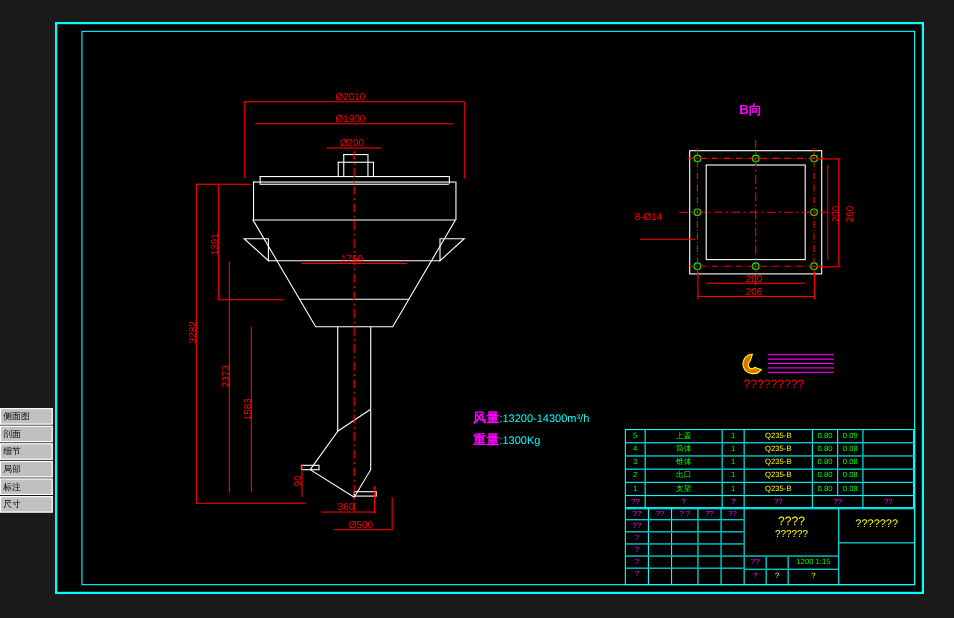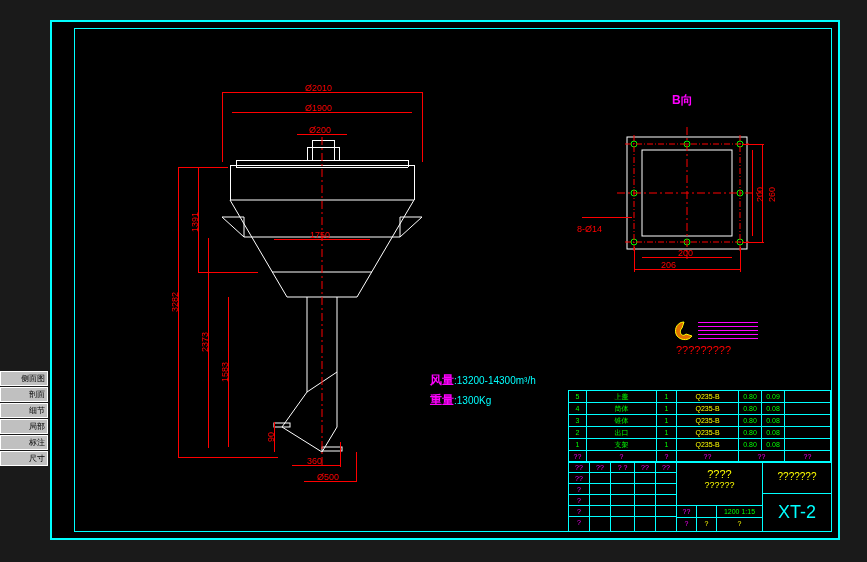--- a/index.html
+++ b/index.html
@@ -136,21 +136,21 @@
     position: absolute;
     left: 560px;
     top: 95px;
     width: 150px;
     height: 150px;
   }
 </style>
 </head>
 <body>
 
-<div class="left-labels" style="top:370px;text-align:right;">
+<div class="left-labels" style="top:370px;">
   <div class="left-label">侧面图</div>
   <div class="left-label">剖面</div>
   <div class="left-label">细节</div>
   <div class="left-label">局部</div>
   <div class="left-label">标注</div>
   <div class="left-label">尺寸</div>
 </div>
 
 <div class="canvas">
   <div class="inner-border"></div>
@@ -259,36 +259,36 @@
 
       <line x1="22" y1="18" x2="22" y2="134" stroke="#ff0000" stroke-dasharray="6 2 1 2"></line>
       <line x1="128" y1="18" x2="128" y2="134" stroke="#ff0000" stroke-dasharray="6 2 1 2"></line>
       <line x1="13" y1="27" x2="137" y2="27" stroke="#ff0000" stroke-dasharray="6 2 1 2"></line>
       <line x1="13" y1="125" x2="137" y2="125" stroke="#ff0000" stroke-dasharray="6 2 1 2"></line>
     </svg>
     
     <div class="dim-line-h" style="left:22px; top:152px; width:106px;"></div>
     <div class="dim-line-v" style="left:22px; top:130px; height:25px;"></div>
     <div class="dim-line-v" style="left:128px; top:130px; height:25px;"></div>
-    <div class="dim-text" style="left:49px; top:143px;">206</div>
+    <div class="dim-text" style="left:66px; top:143px;">206</div>
 
     <div class="dim-line-h" style="left:30px; top:140px; width:90px;"></div>
     <div class="dim-text" style="left:66px; top:131px;">200</div>
 
     <div class="dim-line-v" style="left:150px; top:27px; height:98px;"></div>
     <div class="dim-line-h" style="left:130px; top:27px; width:22px;"></div>
     <div class="dim-line-h" style="left:130px; top:125px; width:22px;"></div>
     <div class="dim-text v" style="left:155px; top:85px;">260</div>
 
     <div class="dim-line-v" style="left:140px; top:33px; height:86px;"></div>
     <div class="dim-text v" style="left:143px; top:85px;">200</div>
 
     
     <div class="dim-line-h" style="left:-30px; top:100px; width:50px;"></div>
-    <div class="dim-text" style="left:-35px; top:107px;">8-Ø14</div>
+    <div class="dim-text" style="left:-35px; top:75px;">8-Ø14</div>
   </div>
 
   <div class="logo-shape" style="left:620px; top:298px;">
     <svg width="25" height="25">
         <path d="M 12 2 C 6 2 2 8 4 14 C 6 20 16 22 20 16 L 14 14 C 10 18 6 12 10 8 Z" fill="#e07000" stroke="#ffff00"></path>
       </svg>
   </div>
   <div class="magenta-line" style="left:646px; top:300px; width:60px;"></div>
   <div class="magenta-line" style="left:646px; top:304px; width:60px;"></div>
   <div class="magenta-line" style="left:646px; top:308px; width:60px;"></div>
@@ -416,20 +416,17 @@
           <div class="tb-cell magenta" style="width:20px;">?</div>
           <div class="tb-cell" style="width:20px;">?</div>
           <div class="tb-cell" style="flex:1;border-right:none;">?</div>
         </div>
       </div>
 
       <div style="flex:1; position:relative;">
         <div style="height:32px; border-bottom:1px solid #00ffff; text-align:center;">
           <div class="yellow-text" style="position:static; font-size:10px; padding-top:9px;">???????</div>
         </div>
-        <div style="text-align:center; padding-top:8px;">
-          <span class="cyan-text" style="position:static; font-size:18px; color:#00ffff;">XT-2</span>
-        </div>
       </div>
     </div>
   </div>
 
 </div>
 
 </body></html>

